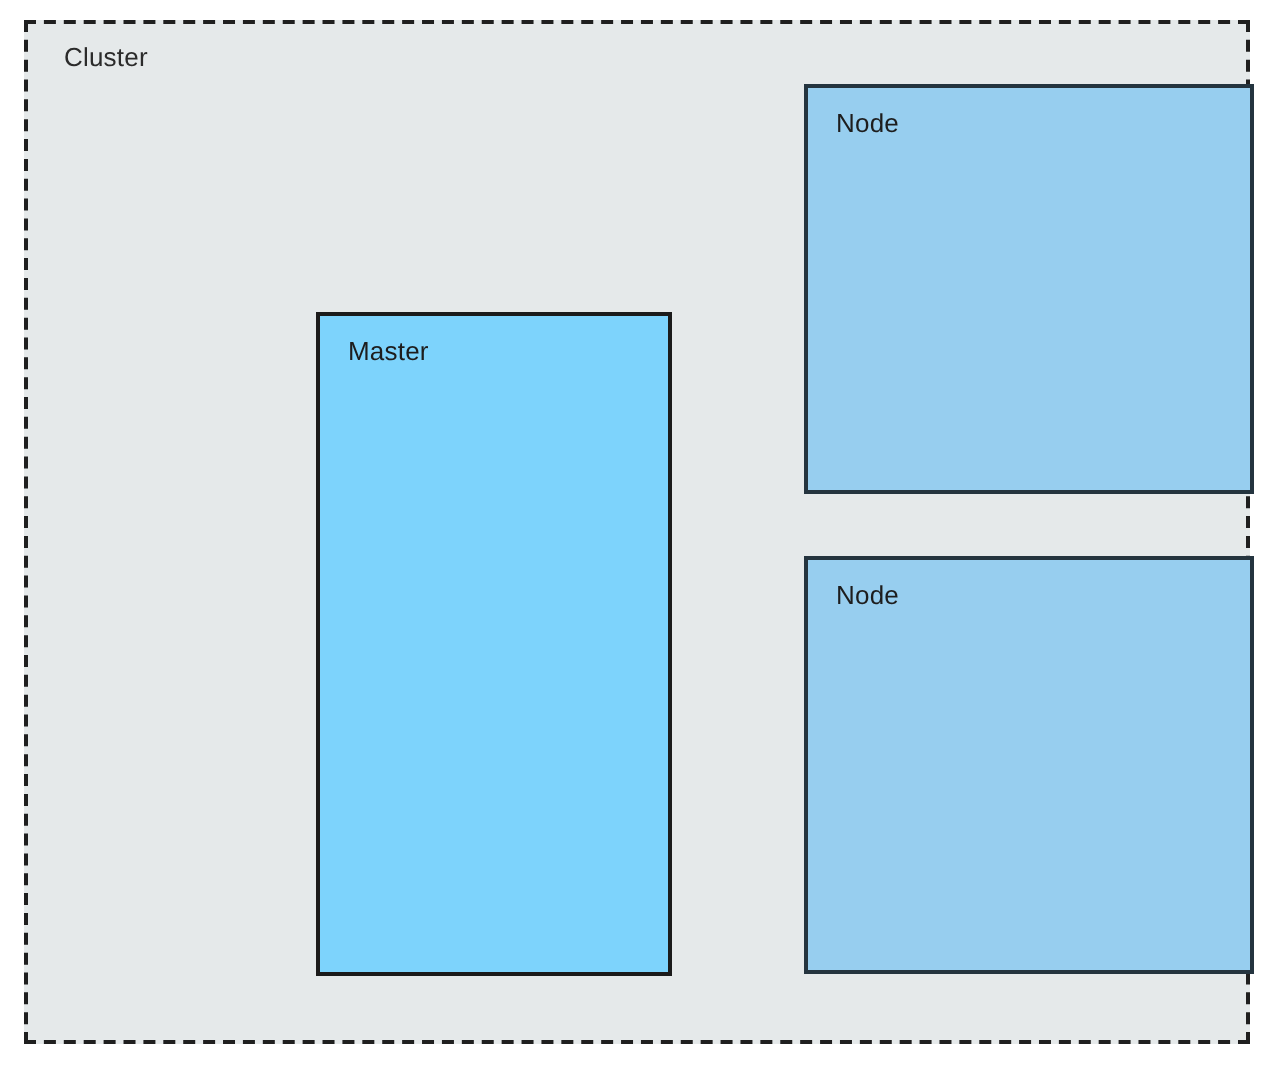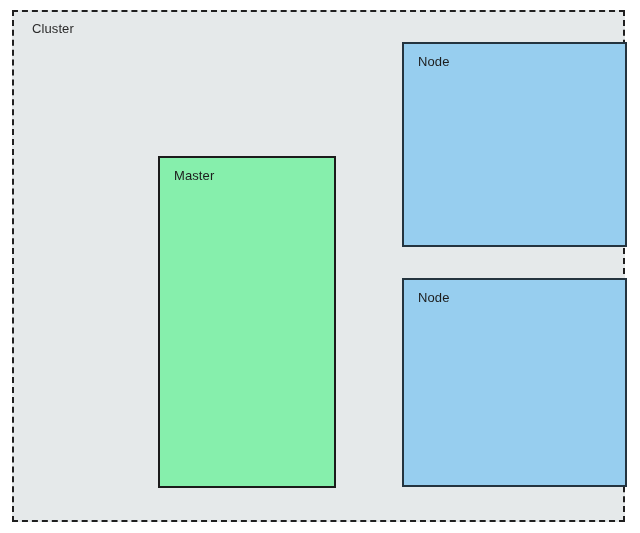--- a/index.html
+++ b/index.html
@@ -62,21 +62,21 @@
     color: #1d1d1d;
     letter-spacing: 0.1px;
     white-space: nowrap;
   }
 
   .box-master {
     left: 116px;
     top: 156px;
     width: 178px;
     height: 332px;
-    background: #86efac;
+    background: #7dd3fc;
     border-color: #1b1b1b;
   }
 
   .box-node-1 {
     left: 360px;
     top: 42px;
     width: 225px;
     height: 205px;
     background: #97ceef;
     border-color: #24343f;

